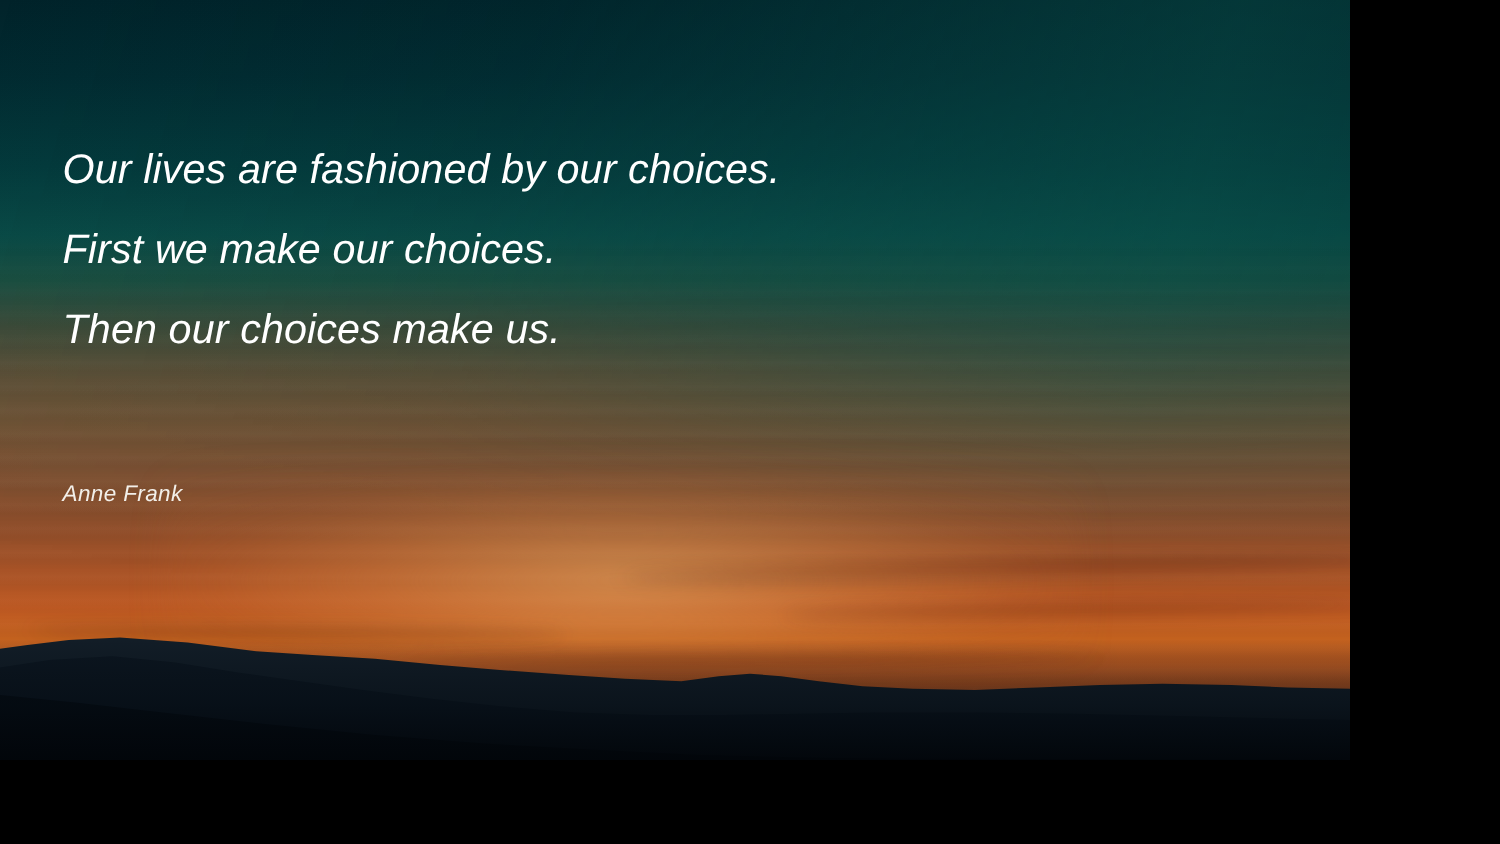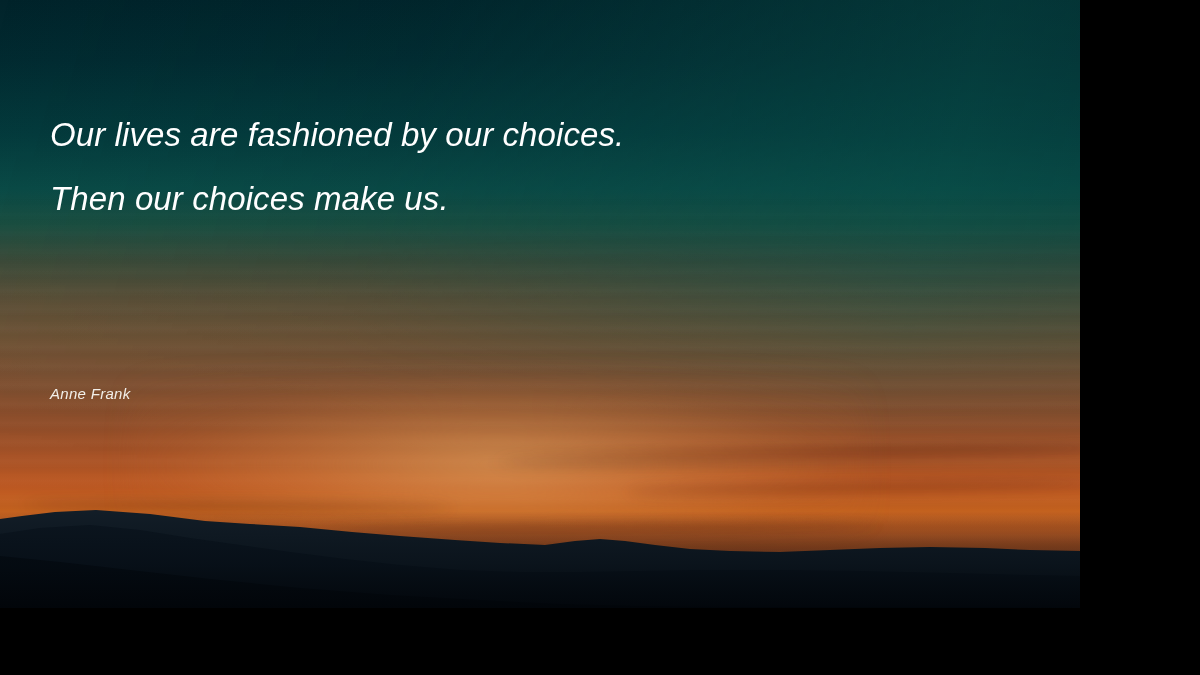--- a/index.html
+++ b/index.html
@@ -167,21 +167,21 @@
     white-space:nowrap;
   }
   .quote-line:last-child { margin-bottom:4px; }
 
   #author {
     position:absolute;
     left:50px;
     top:386px;
     color:#f2efe9;
     font-style:italic;
-    font-size:15px;
+    font-size:18px;
     font-weight:400;
     letter-spacing:0.3px;
     line-height:1;
   }
 </style>
 </head>
 <body>
 
 <div id="stage">
 
@@ -209,19 +209,20 @@
                L780,570 L860,571 L950,573 L1030,575 L1080,576 L1080,608 L0,608 Z" fill="#0c1620"></path>
 
       <path d="M0,556 L60,562 L130,570 L210,579 L300,588 L390,595 L480,600
                L560,604 L640,606 L720,607 L1080,608 L1080,608 L0,608 Z" fill="#060d14"></path>
     </svg>
 
     <div class="foreground-fade"></div>
 
     <div id="quote-block">
       <div class="quote-line">Our lives are fashioned by our choices.</div>
+      <div class="quote-line">First we make our choices.</div>
       <div class="quote-line">Then our choices make us.</div>
     </div>
 
     <div id="author">Anne Frank</div>
 
   </div>
 </div>
 
 </body></html>

